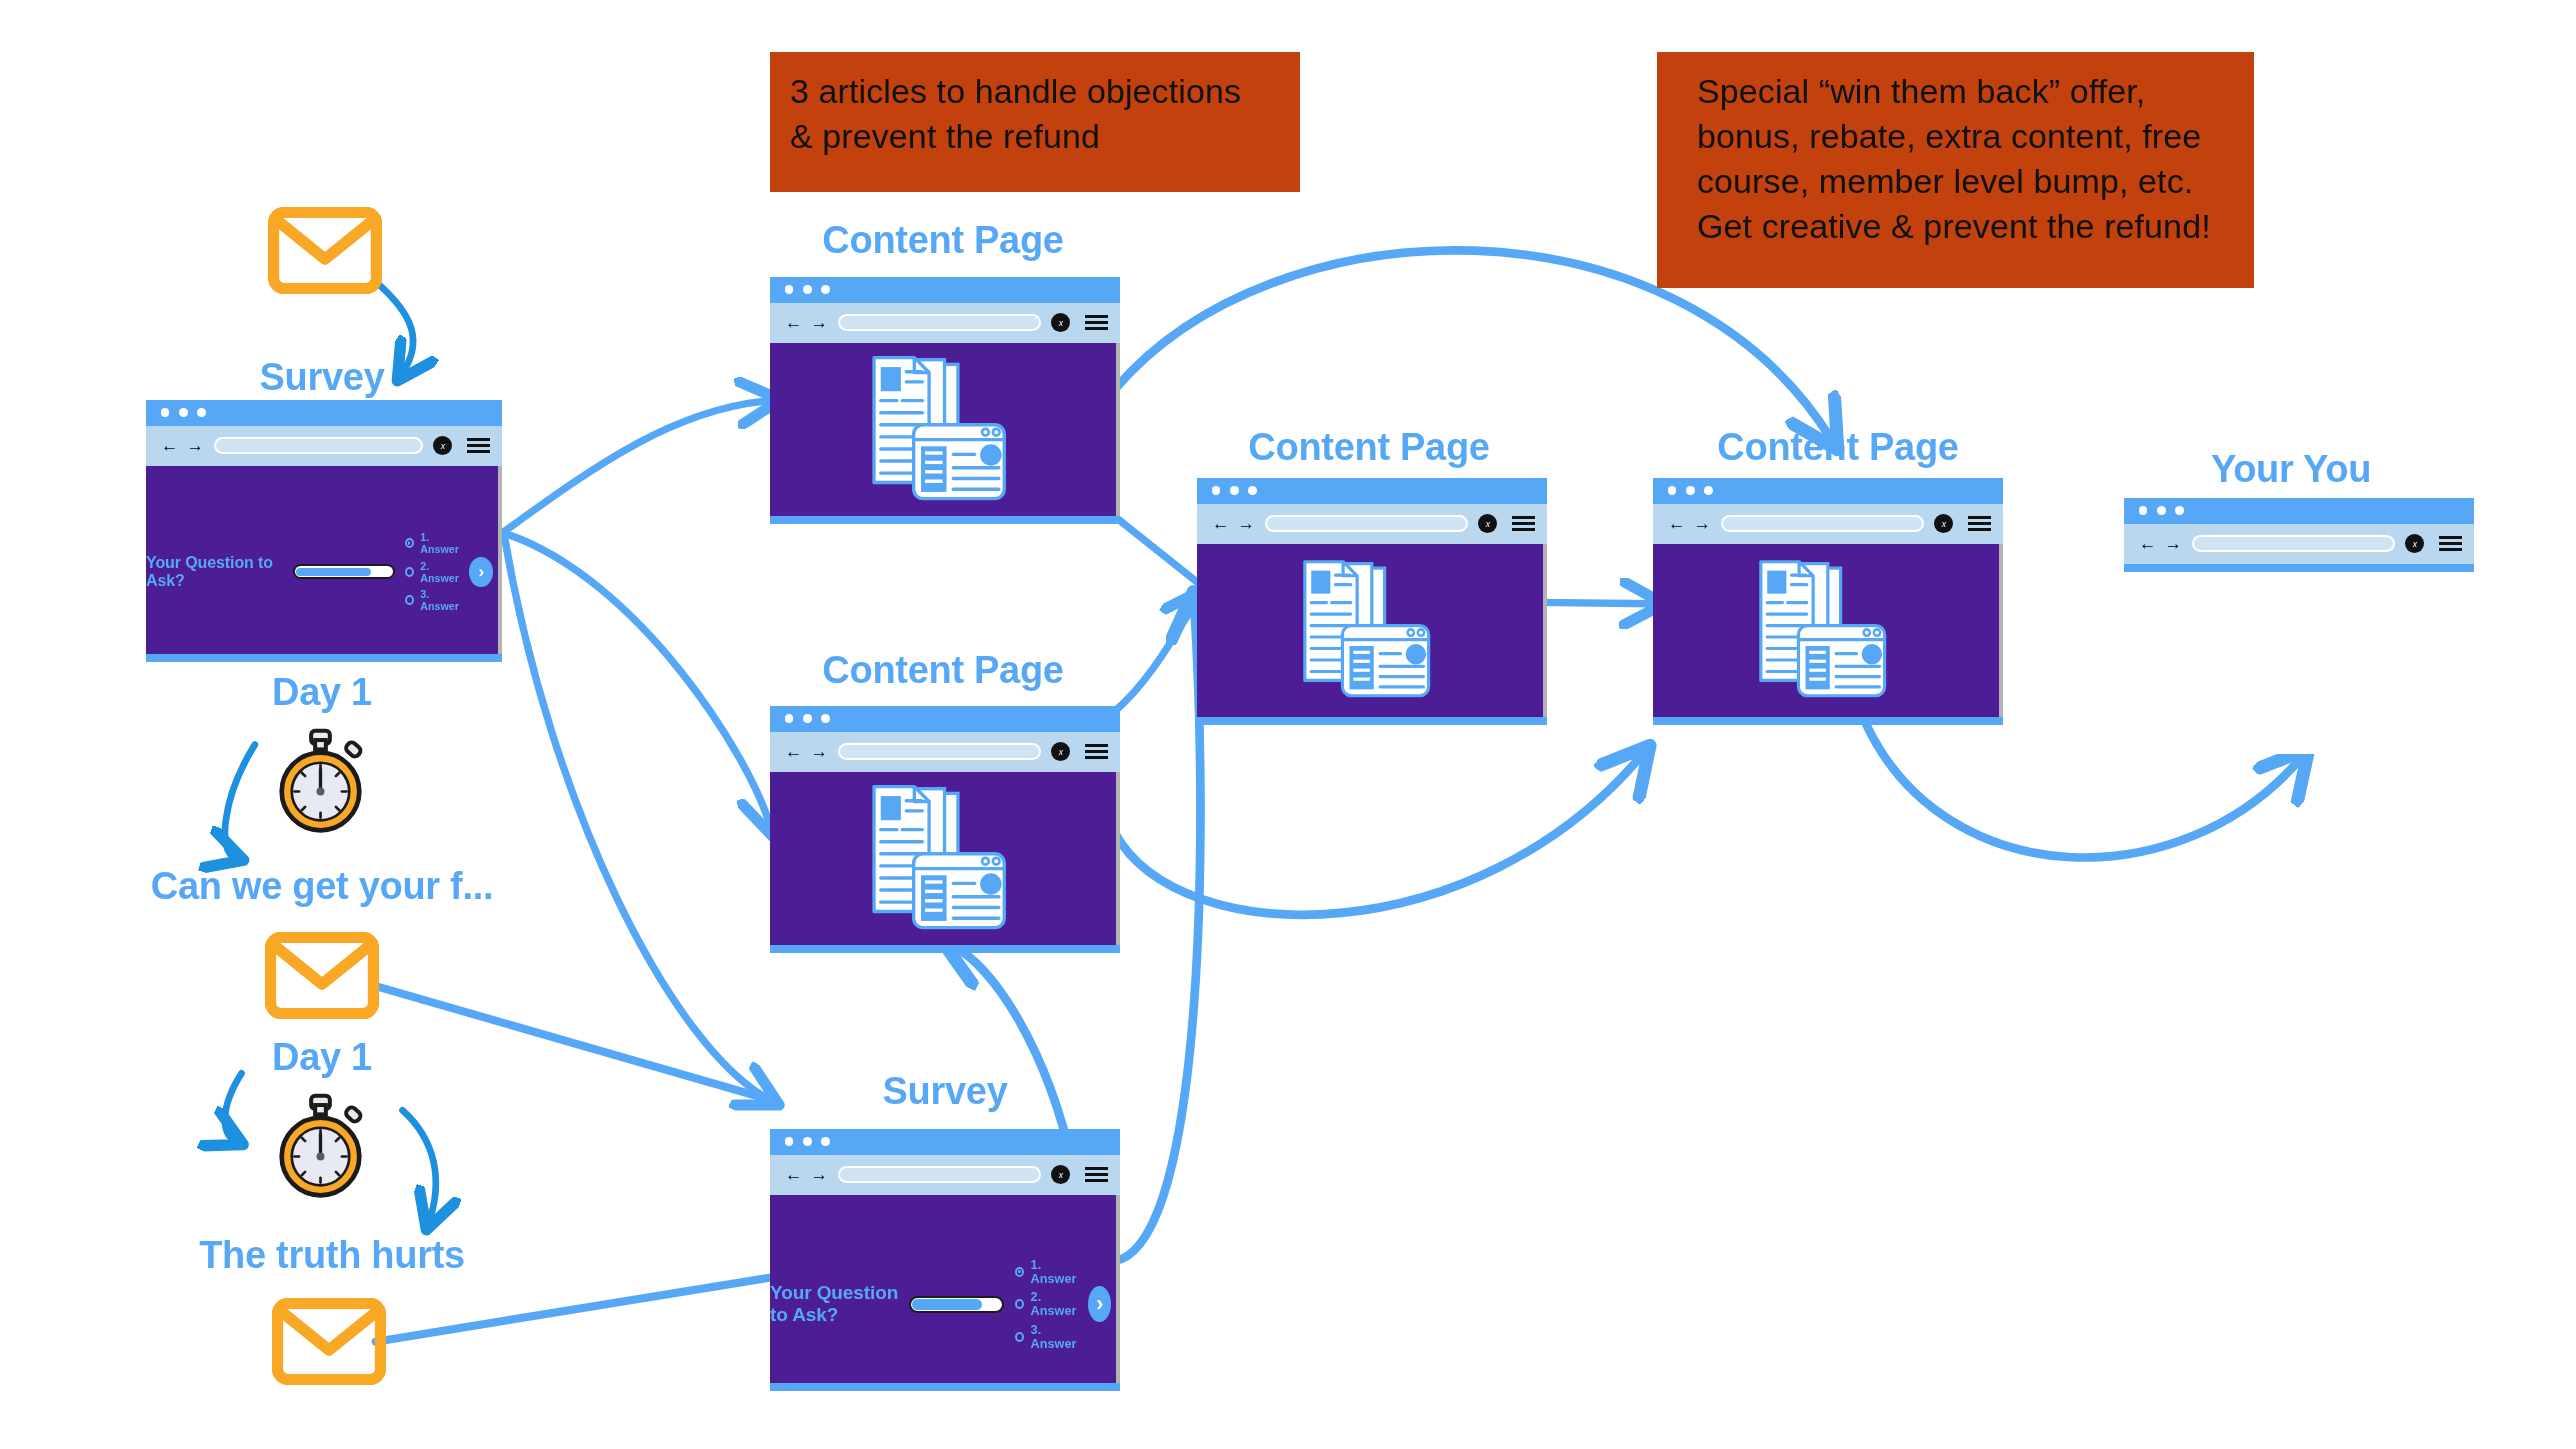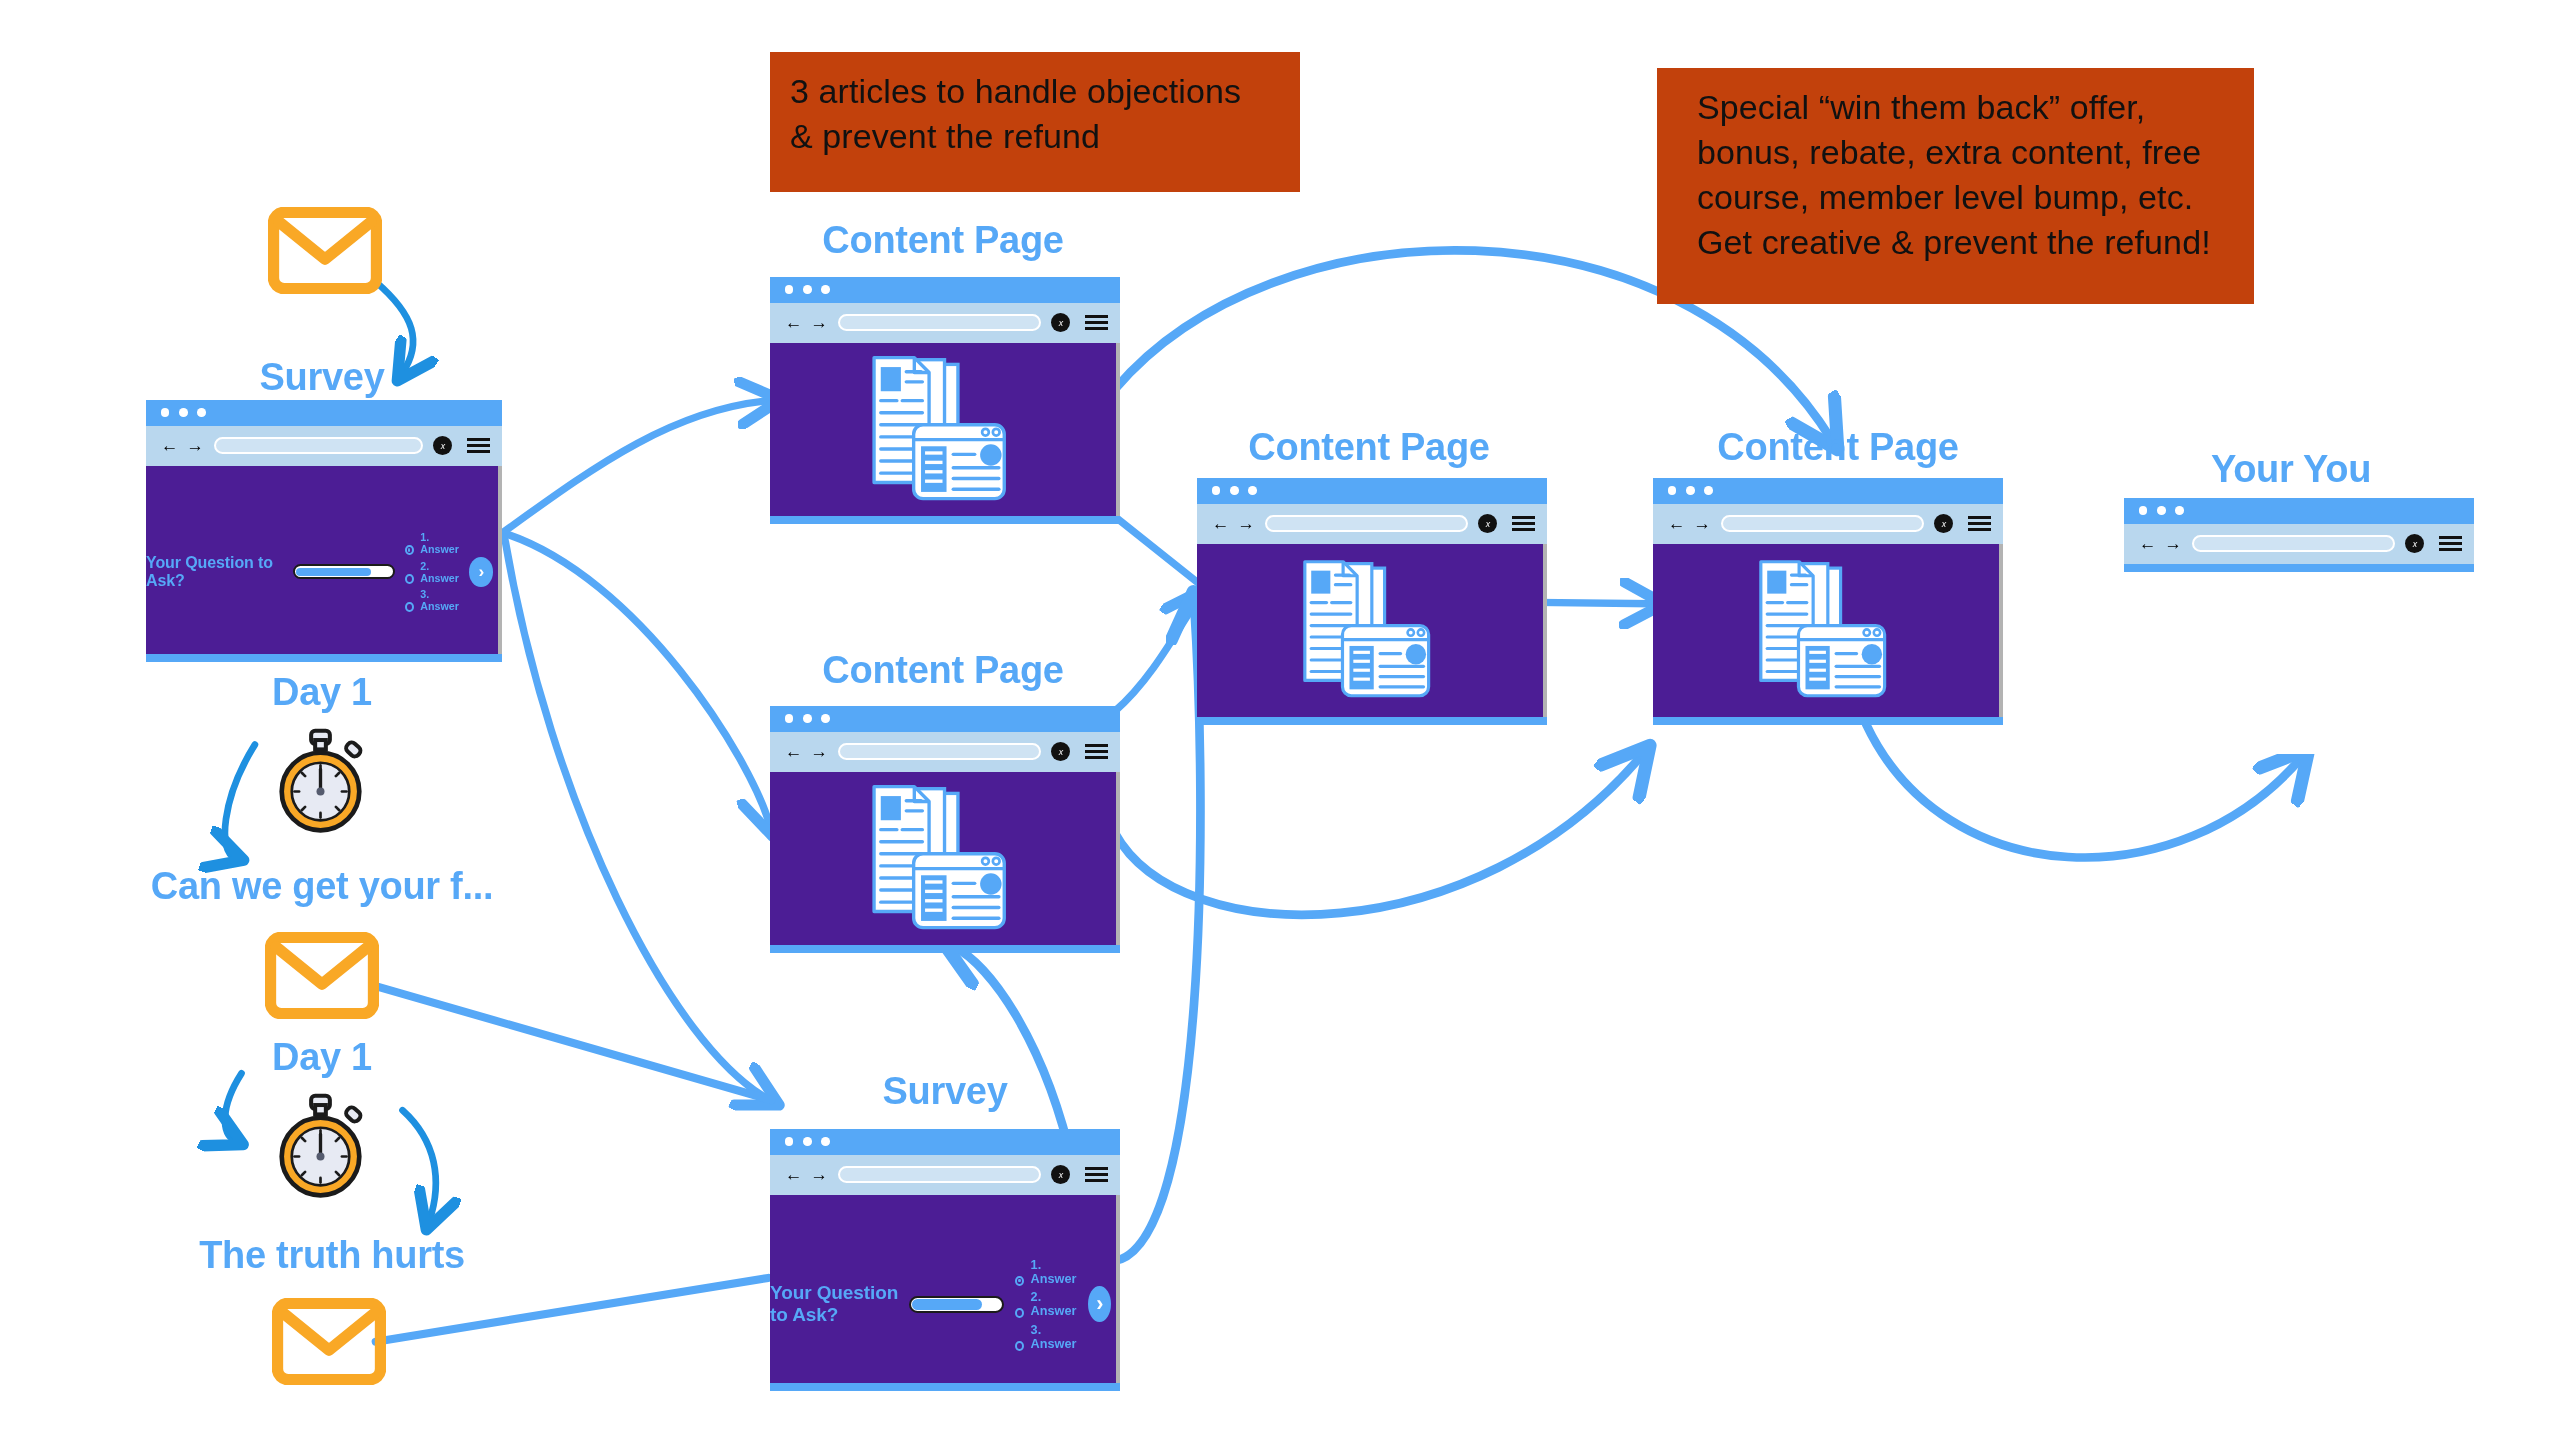--- a/index.html
+++ b/index.html
@@ -41,21 +41,21 @@
       align-items:center;border-right:4.7px solid #B3B3B3;box-sizing:border-box;overflow:hidden;}
   .win .footer{height:8px;background:#56A8F7;}
   .win-inner{display:flex;flex-direction:column;height:100%;}
 
   
   .q-title{color:#56A8F7;font-weight:bold;font-size:19px;letter-spacing:-0.1px;}
   .progress{width:146px;height:17.4px;border-radius:9.4px;border:2px solid #1b1b1b;background:#ffffff;
       box-sizing:border-box;padding:1.3px;}
   .progress > i{display:block;height:100%;width:78%;border-radius:8px;background:#56A8F7;}
   .answers{display:flex;flex-direction:column;gap:4.7px;}
-  .ans{display:flex;align-items:flex-end;gap:6.7px;color:#56A8F7;font-weight:bold;font-size:12.7px;}
+  .ans{display:flex;align-items:center;gap:6.7px;color:#56A8F7;font-weight:bold;font-size:12.7px;}
   .radio{width:10px;height:10px;border-radius:50%;border:2px solid #56A8F7;box-sizing:border-box;position:relative;}
   .radio.on::after{content:"";position:absolute;inset:1.3px;border-radius:50%;background:#56A8F7;}
   .nextbtn{width:36px;height:36px;border-radius:50%;background:#56A8F7;display:flex;align-items:center;
       justify-content:center;color:#ffffff;font-size:21.5px;font-weight:bold;line-height:1;}
   .ty-title{color:#56A8F7;font-weight:bold;font-size:28px;}
 
   
   .s-small .q-title{font-size:16px;}
   .s-small .progress{width:125px;height:14.8px;}
   .s-small .ans{font-size:10.7px;}
@@ -106,21 +106,21 @@
       <path d="M560,420 C618,470 630,510 600,556"></path>
       <path d="M380,1110 C330,1190 325,1270 350,1278"></path>
       <path d="M360,1600 C328,1650 330,1690 350,1700"></path>
       <path d="M600,1655 C650,1700 660,1760 640,1820"></path>
     </g>
   </svg>
 
   <div class="note" style="left:770px;top:52px;width:530px;height:140px;">3 articles to handle objections
 &amp; prevent the refund</div>
 
-  <div class="note" style="left:1657px;top:68px;width:597px;height:236px;padding-left:40px;">Special “win them back” offer,
+  <div class="note" style="left:1657px;top:52px;width:597px;height:236px;padding-left:40px;">Special “win them back” offer,
 bonus, rebate, extra content, free
 course, member level bump, etc.
 Get creative &amp; prevent the refund!</div>
 
   <div style="position:absolute;left:268px;top:207px;width:114px;height:87px;">
     <svg viewBox="0 0 170 130" width="114" height="87">
       <rect x="8" y="8" width="154" height="114" rx="16" fill="none" stroke="#F9A826" stroke-width="17"></rect>
       <path d="M16,22 L85,78 L154,22" fill="none" stroke="#F9A826" stroke-width="17" stroke-linecap="round" stroke-linejoin="round"></path>
     </svg>
   </div>

